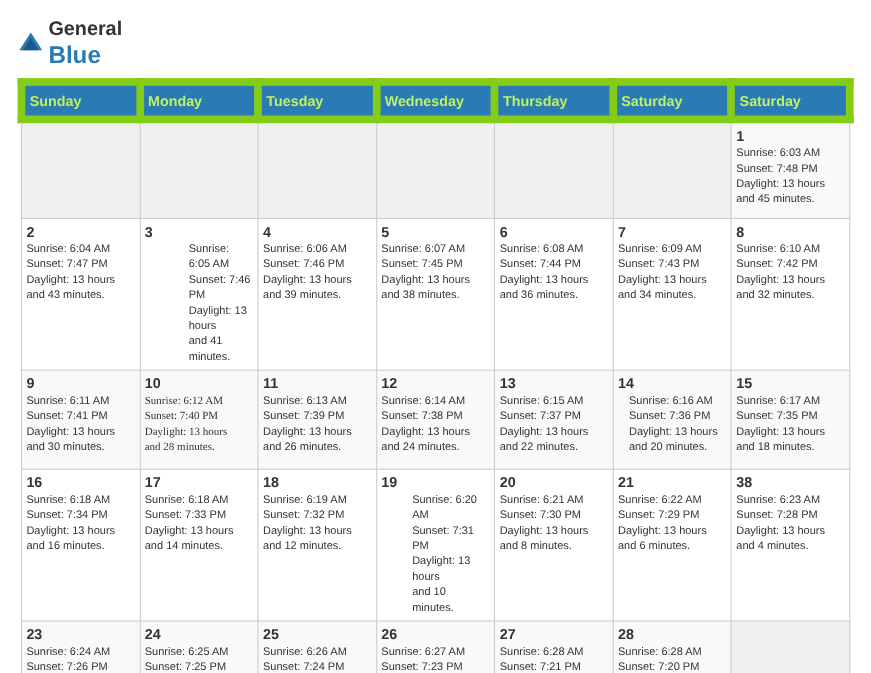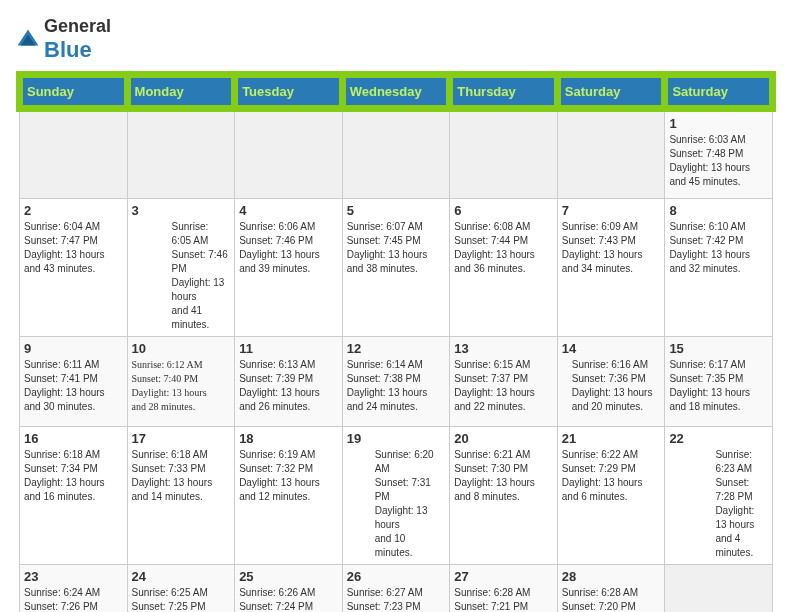--- a/index.html
+++ b/index.html
@@ -275,22 +275,22 @@
 and 8 minutes.</div>
         </td>
         <td>
           <span class="day-num">21</span>
           <div class="day-info" style="white-space: pre-line;">Sunrise: 6:22 AM
 Sunset: 7:29 PM
 Daylight: 13 hours
 and 6 minutes.</div>
         </td>
         <td>
-          <span class="day-num">22</span>
-          <div class="day-info" style="white-space: pre-line; margin-left: 46px;">Sunrise: 6:23 AM
+          <span class="day-num">38</span>
+          <div class="day-info" style="white-space: pre-line;">Sunrise: 6:23 AM
 Sunset: 7:28 PM
 Daylight: 13 hours
 and 4 minutes.</div>
         </td>
       </tr>
       <tr>
         <td>
           <span class="day-num">23</span>
           <div class="day-info" style="white-space: pre-line;">Sunrise: 6:24 AM
 Sunset: 7:26 PM

